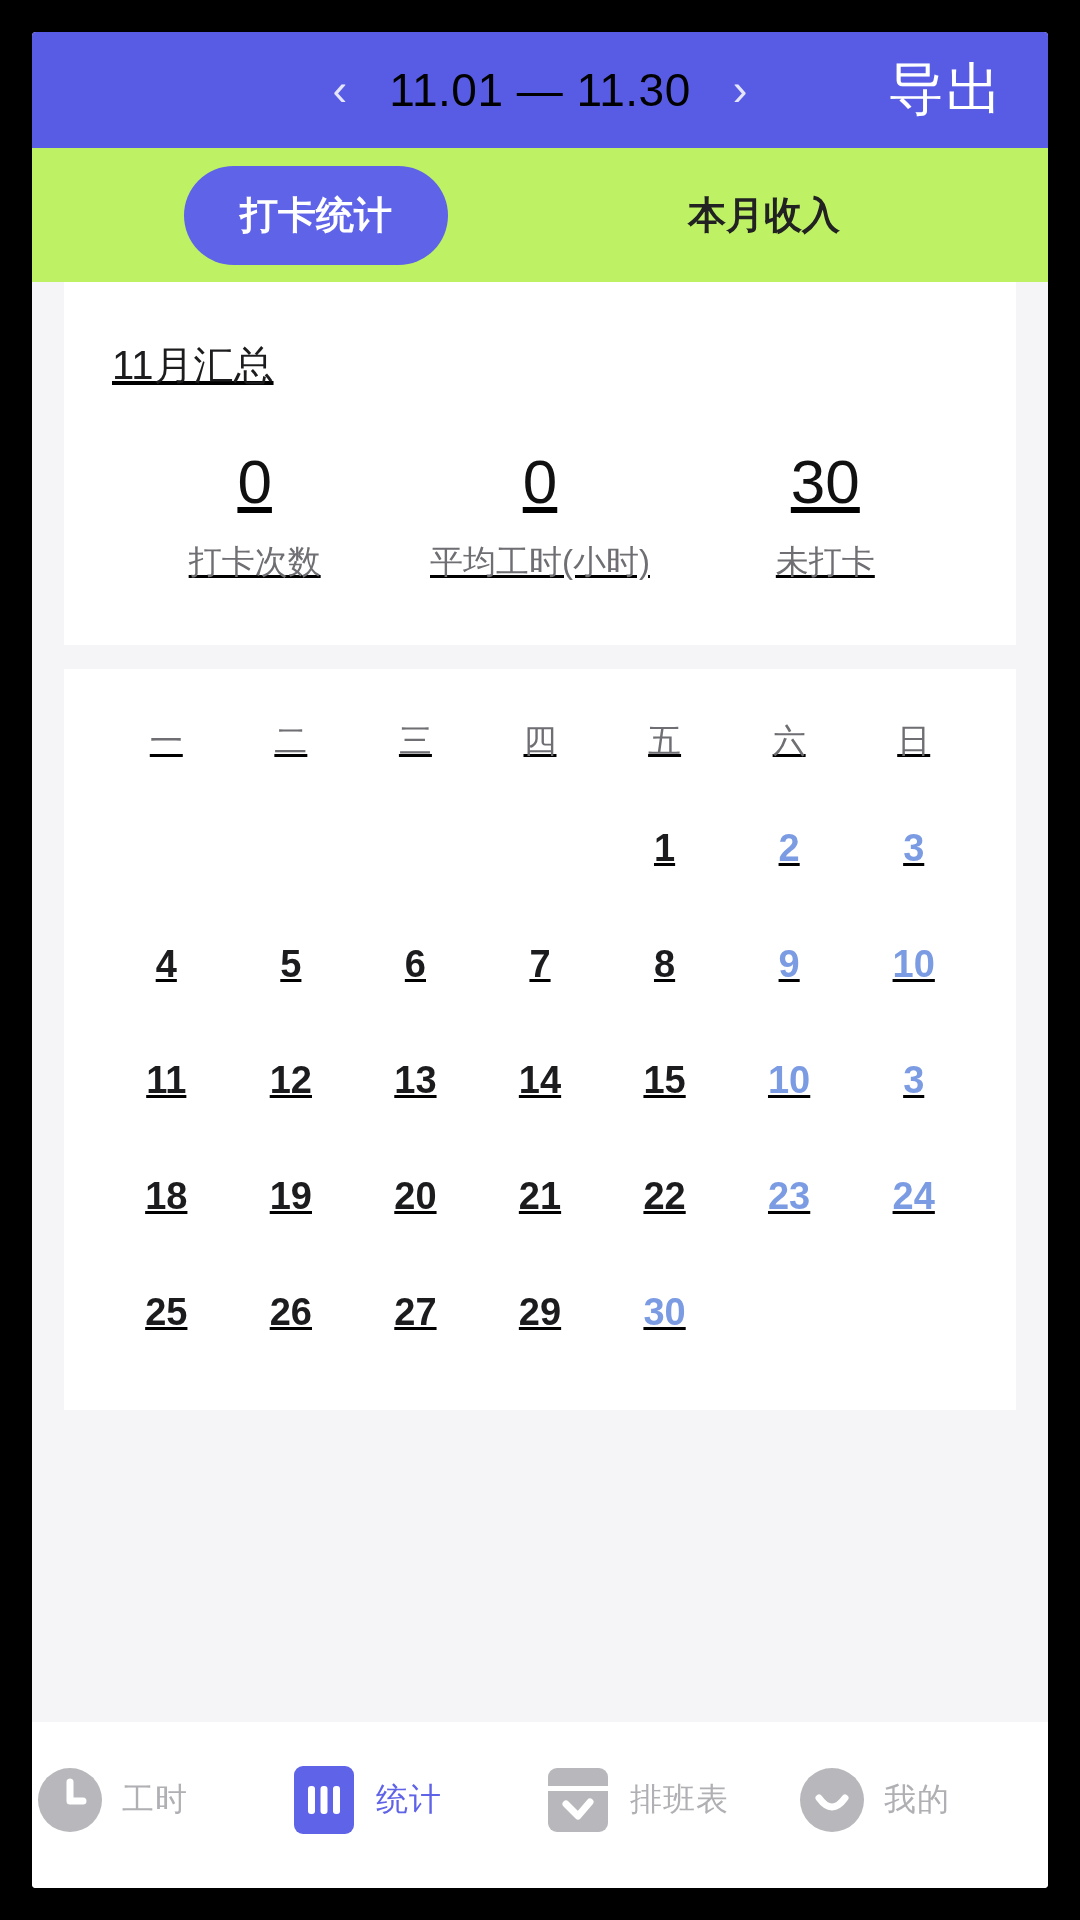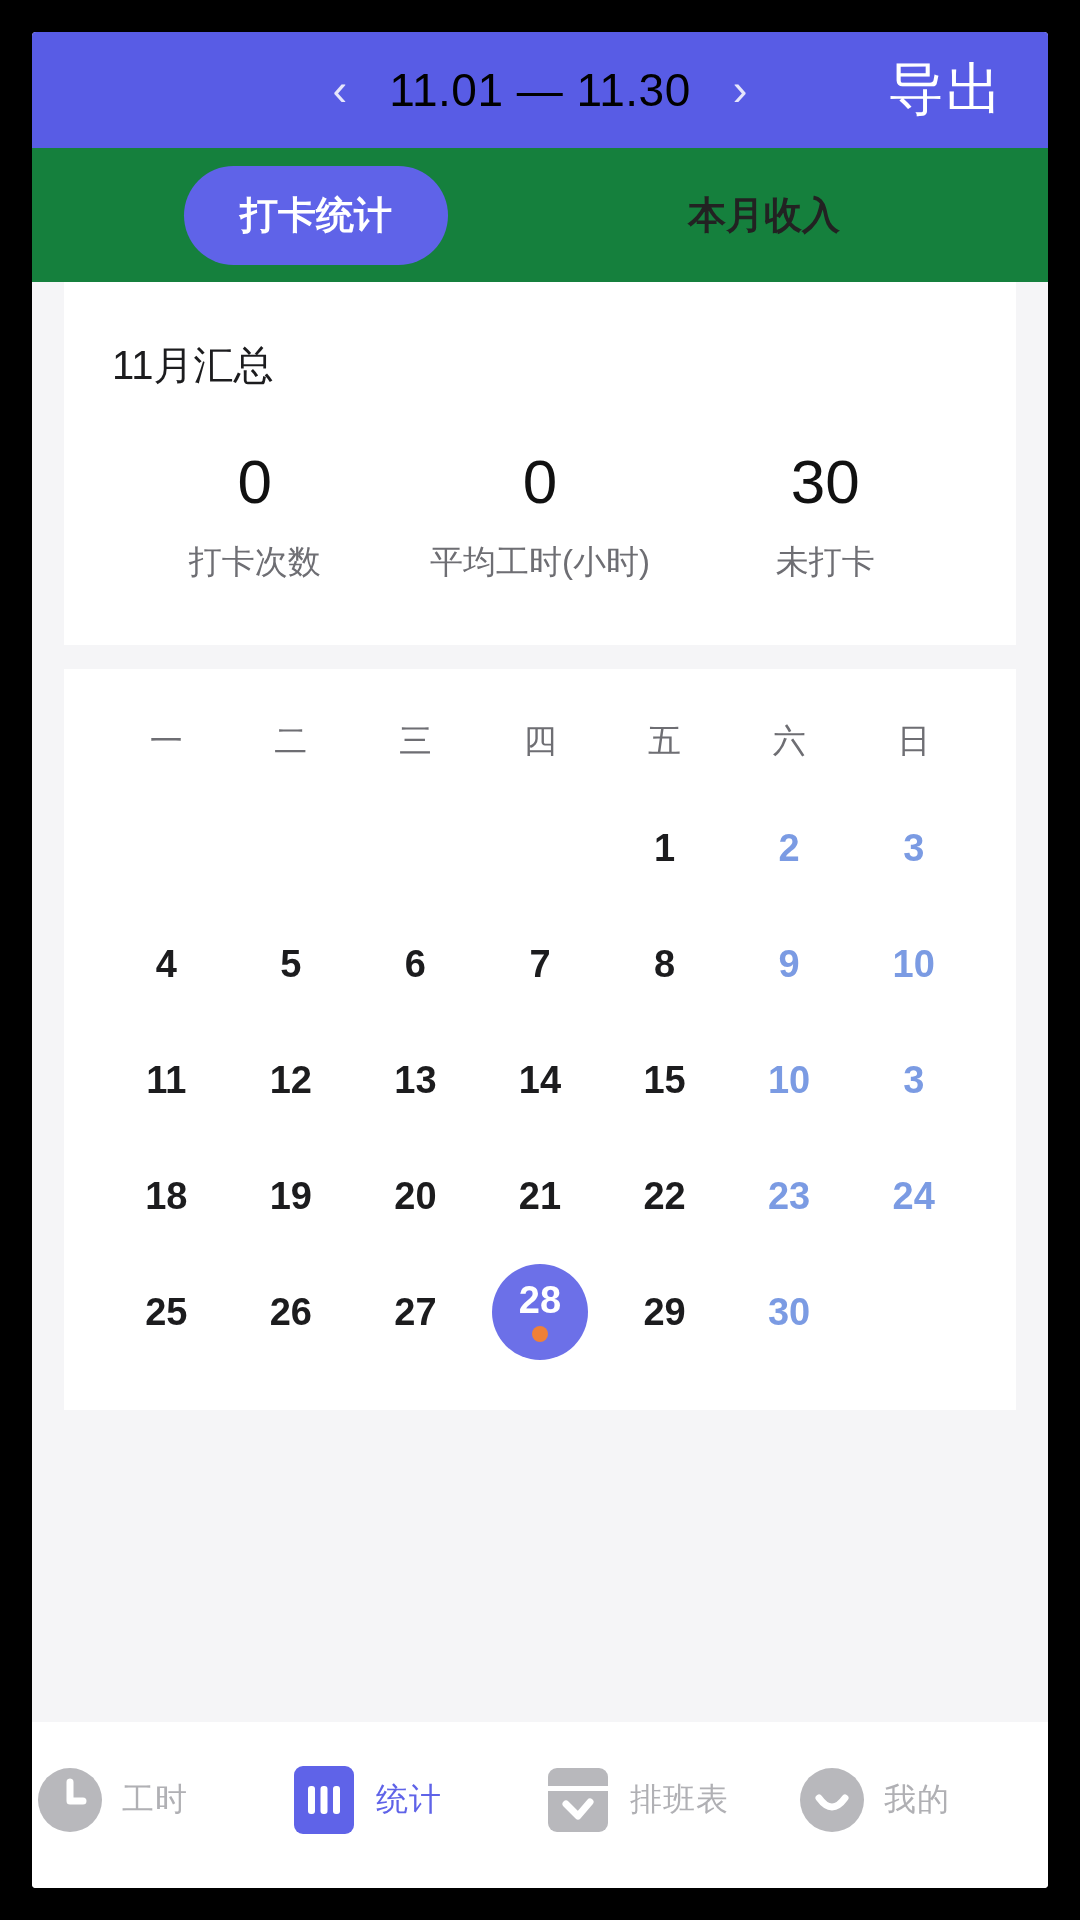--- a/index.html
+++ b/index.html
@@ -56,21 +56,21 @@
     top: 50%;
     transform: translateY(-50%);
     color: #ffffff;
     font-size: 56px;
     letter-spacing: 2px;
   }
 
   
   .tabs {
     flex: 0 0 auto;
-    background: #15803d;
+    background: #bef264;
     height: 134px;
     display: flex;
     align-items: center;
     padding: 12px 60px;
   }
   .tab {
     flex: 1;
     display: flex;
     justify-content: center;
   }
@@ -86,20 +86,21 @@
     background: #5f63e8;
     color: #ffffff;
   }
 
   
   .body {
     flex: 1 1 auto;
     background: #f5f5f7;
     padding: 0 32px;
     overflow: hidden;
+    text-decoration: underline;
   }
   .card {
     background: #ffffff;
     width: 100%;
   }
   .card.summary { padding: 56px 48px 60px 48px; }
   .card.calendar { margin-top: 24px; padding: 50px 40px 40px 40px; }
 
   .card-title {
     font-size: 40px;
@@ -352,25 +353,20 @@
           </div>
           <div class="daycell">
             <span class="daynum">25</span>
           </div>
           <div class="daycell">
             <span class="daynum">26</span>
           </div>
           <div class="daycell">
             <span class="daynum">27</span>
           </div>
-          <div class="daycell selected">
-            <span class="sel-circle"></span>
-            <span class="daynum">28</span>
-            <span class="dot"></span>
-          </div>
           <div class="daycell">
             <span class="daynum">29</span>
           </div>
           <div class="daycell">
             <span class="daynum weekend">30</span>
           </div>
         </div>
     </div>
 
   </div>

